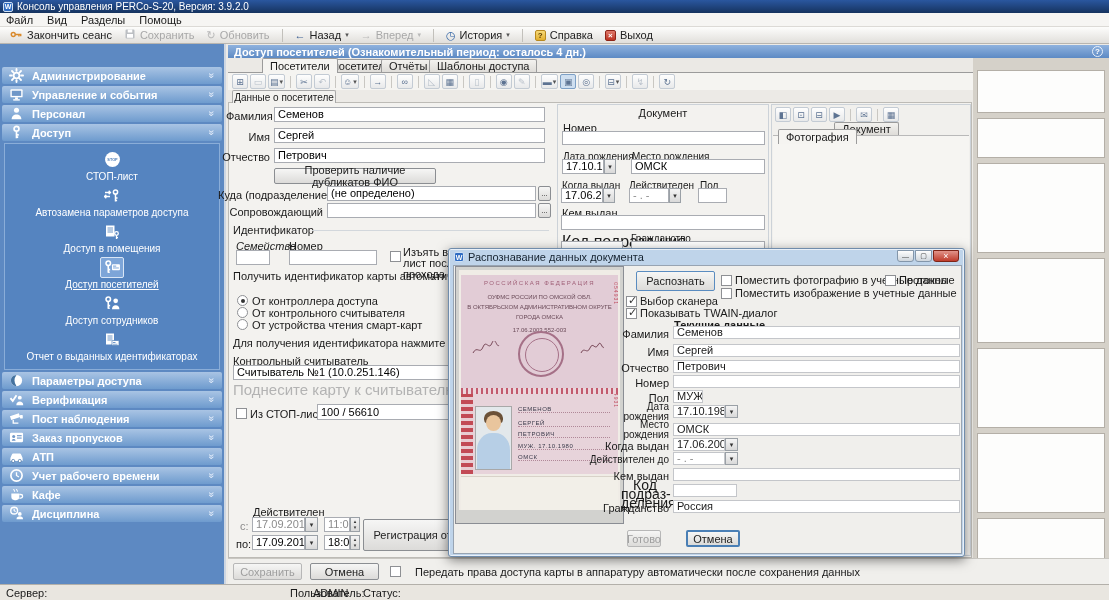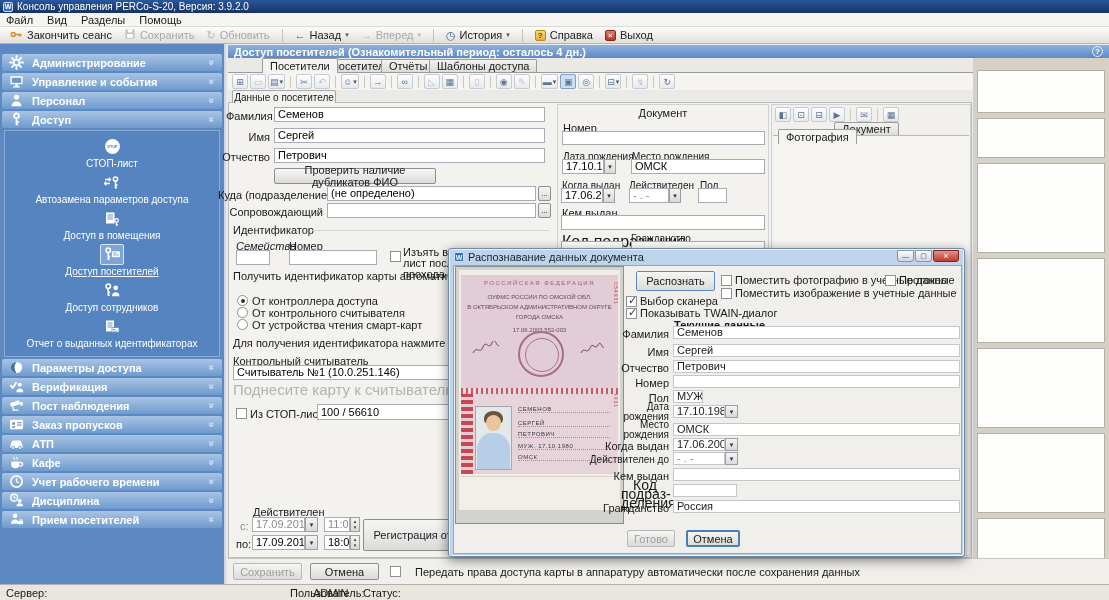--- a/index.html
+++ b/index.html
@@ -24,21 +24,21 @@
   .tbtn .gi { font-size:11px; line-height:11px; }
   .tsep { width:1px; height:13px; background:#c2c0bb; margin:0 6px; }
   .dda { font-size:7px; color:#555; }
   .helpico { width:11px; height:11px; background:linear-gradient(#f7d978,#e2af2e); border:1px solid #b8891f;
     border-radius:2px; color:#5a3d00; font-size:8px; font-weight:bold; display:flex; align-items:center; justify-content:center; }
   .exitico { width:11px; height:11px; background:linear-gradient(#e07a6c,#bd3322); border:1px solid #8e2417;
     border-radius:2px; color:#fff; font-size:8px; font-weight:bold; display:flex; align-items:center; justify-content:center; }
 
   
   .sidebar { position:absolute; left:0; top:44px; width:226px; height:540px; background:#5d89c2;
-    border-right:2px solid #cdd6e2; padding-top:10px; }
+    border-right:2px solid #cdd6e2; padding-top:23px; }
   .sbh { position:relative; height:17px; margin:0 2px 2px 2px; border-radius:2px;
     background:linear-gradient(180deg,#a9c4e4,#6e9bce); display:flex; align-items:center;
     color:#fff; font-weight:bold; font-size:11px; padding-left:5px; }
   .sbh .sic { width:18px; height:16px; display:flex; align-items:center; justify-content:center; margin-right:7px; }
   .chev { margin-left:auto; margin-right:7px; transform:rotate(90deg); font-size:10px; font-weight:normal; color:#e6eefb; }
   .apanel { margin:0 4px 2px 4px; background:#5584c0; border:1px solid #8aadd8; padding:5px 0 4px 0; }
   .ai { display:flex; flex-direction:column; align-items:center; margin-bottom:3px; color:#fff; font-size:10px; }
   .ai .aic { width:24px; height:21px; display:flex; align-items:center; justify-content:center; margin-bottom:1px; }
   .ai.sel .aic { background:#7da5d8; border:1px solid #d9e6f6; border-radius:2px; }
   .ai.sel .ail { text-decoration:underline; }
@@ -380,60 +380,48 @@
             <circle cx="4.5" cy="12.8" r="1.7" fill="#fff" stroke="#4a76a8" stroke-width=".8"></circle>
             <circle cx="11.5" cy="12.8" r="1.7" fill="#fff" stroke="#4a76a8" stroke-width=".8"></circle>
           </svg>
         </span>
       <span>АТП</span>
       <span class="chev">»</span>
     </div>
     <div class="sbh">
       <span class="sic">
           <svg width="15" height="15" viewBox="0 0 16 16">
+            <circle cx="8" cy="8" r="6" fill="none" stroke="#fff" stroke-width="1.8"></circle>
+            <path fill="none" stroke="#fff" stroke-width="1.4" d="M8 4.5V8l2.6 1.6"></path>
+          </svg>
+        </span>
+      <span>Учет рабочего времени</span>
+      <span class="chev">»</span>
+    </div>
+    <div class="sbh">
+      <span class="sic">
+          <svg width="15" height="15" viewBox="0 0 16 16">
             <path fill="#fff" d="M2.5 7h8.5v3.5A3.5 3.5 0 017.5 14h-1.5A3.5 3.5 0 012.5 10.5z"></path>
             <path fill="none" stroke="#fff" stroke-width="1.4" d="M11 8h1.6a1.9 1.9 0 010 3.8H11"></path>
             <path fill="none" stroke="#fff" stroke-width="1.1" d="M5 2c0 1.4 1 1.6 1 3M8 2c0 1.4 1 1.6 1 3"></path>
           </svg>
         </span>
       <span>Кафе</span>
-      <span class="chev">»</span>
-    </div>
-    <div class="sbh">
-      <span class="sic">
-          <svg width="15" height="15" viewBox="0 0 16 16">
-            <circle cx="8" cy="8" r="6" fill="none" stroke="#fff" stroke-width="1.8"></circle>
-            <path fill="none" stroke="#fff" stroke-width="1.4" d="M8 4.5V8l2.6 1.6"></path>
-          </svg>
-        </span>
-      <span>Учет рабочего времени</span>
       <span class="chev">»</span>
     </div>
     <div class="sbh">
       <span class="sic">
           <svg width="15" height="15" viewBox="0 0 16 16">
             <circle cx="5.5" cy="5" r="3.6" fill="none" stroke="#fff" stroke-width="1.5"></circle>
             <path fill="none" stroke="#fff" stroke-width="1.2" d="M5.5 3v2l1.6 1"></path>
             <circle cx="11.5" cy="8.5" r="2" fill="#fff"></circle>
             <path fill="#fff" d="M8 14c0-1.9 1.6-3 3.5-3s3.5 1.1 3.5 3z"></path>
           </svg>
         </span>
       <span>Дисциплина</span>
-      <span class="chev">»</span>
-    </div>
-    <div class="sbh">
-      <span class="sic">
-          <svg width="15" height="15" viewBox="0 0 16 16">
-            <circle cx="6.5" cy="4" r="2.5" fill="#fff"></circle>
-            <path fill="#fff" d="M2 12.5c0-2.8 2-4.5 4.5-4.5S11 9.7 11 12.5z"></path>
-            <rect x="10.5" y="9.5" width="4.5" height="3.5" rx=".6" fill="#fff"></rect>
-            <rect x="11.8" y="8.3" width="2" height="1.4" fill="none" stroke="#fff" stroke-width=".9"></rect>
-          </svg>
-        </span>
-      <span>Прием посетителей</span>
       <span class="chev">»</span>
     </div>
   </div>
 
   <div class="mainhdr">
     <span>Доступ посетителей (Ознакомительный период: осталось 4 дн.)</span>
     <span class="qico">?</span>
   </div>
 
   <div class="tabrow"></div>
@@ -782,21 +770,21 @@
         <span>▾</span>
       </div>
     <div class="dl rlbl" style="left:140px;top:221px;width:80px;text-align:right;">Кем выдан</div>
     <div class="dinp" style="left:224px;top:219px;width:287px;height:13px;"></div>
     <div class="dl" style="left:172px;top:232px;width:48px;text-align:right;white-space:normal;line-height:9px;font-size:10px;"></div>
     <div class="dl" style="left:172px;top:232px;width:48px;text-align:center;white-space:normal;line-height:9px;font-size:14px;">Код подраз-деления</div>
     <div class="dinp" style="left:224px;top:235px;width:64px;height:13px;"></div>
     <div class="dl rlbl" style="left:140px;top:253px;width:80px;text-align:right;">Гражданство</div>
     <div class="dinp" style="left:224px;top:251px;width:287px;height:13px;">Россия</div>
 
-    <div class="btn dis" style="left:178px;top:281px;width:48px;height:17px;text-align:center;">
+    <div class="btn dis" style="left:178px;top:281px;width:34px;height:17px;text-align:center;">
         <span>Готово</span>
       </div>
     <div class="btn" style="left:237px;top:281px;width:54px;height:17px;border:2px solid #4a7fb5;">
         <span>Отмена</span>
       </div>
   </div>
 
 </div>
 
 </body></html>

